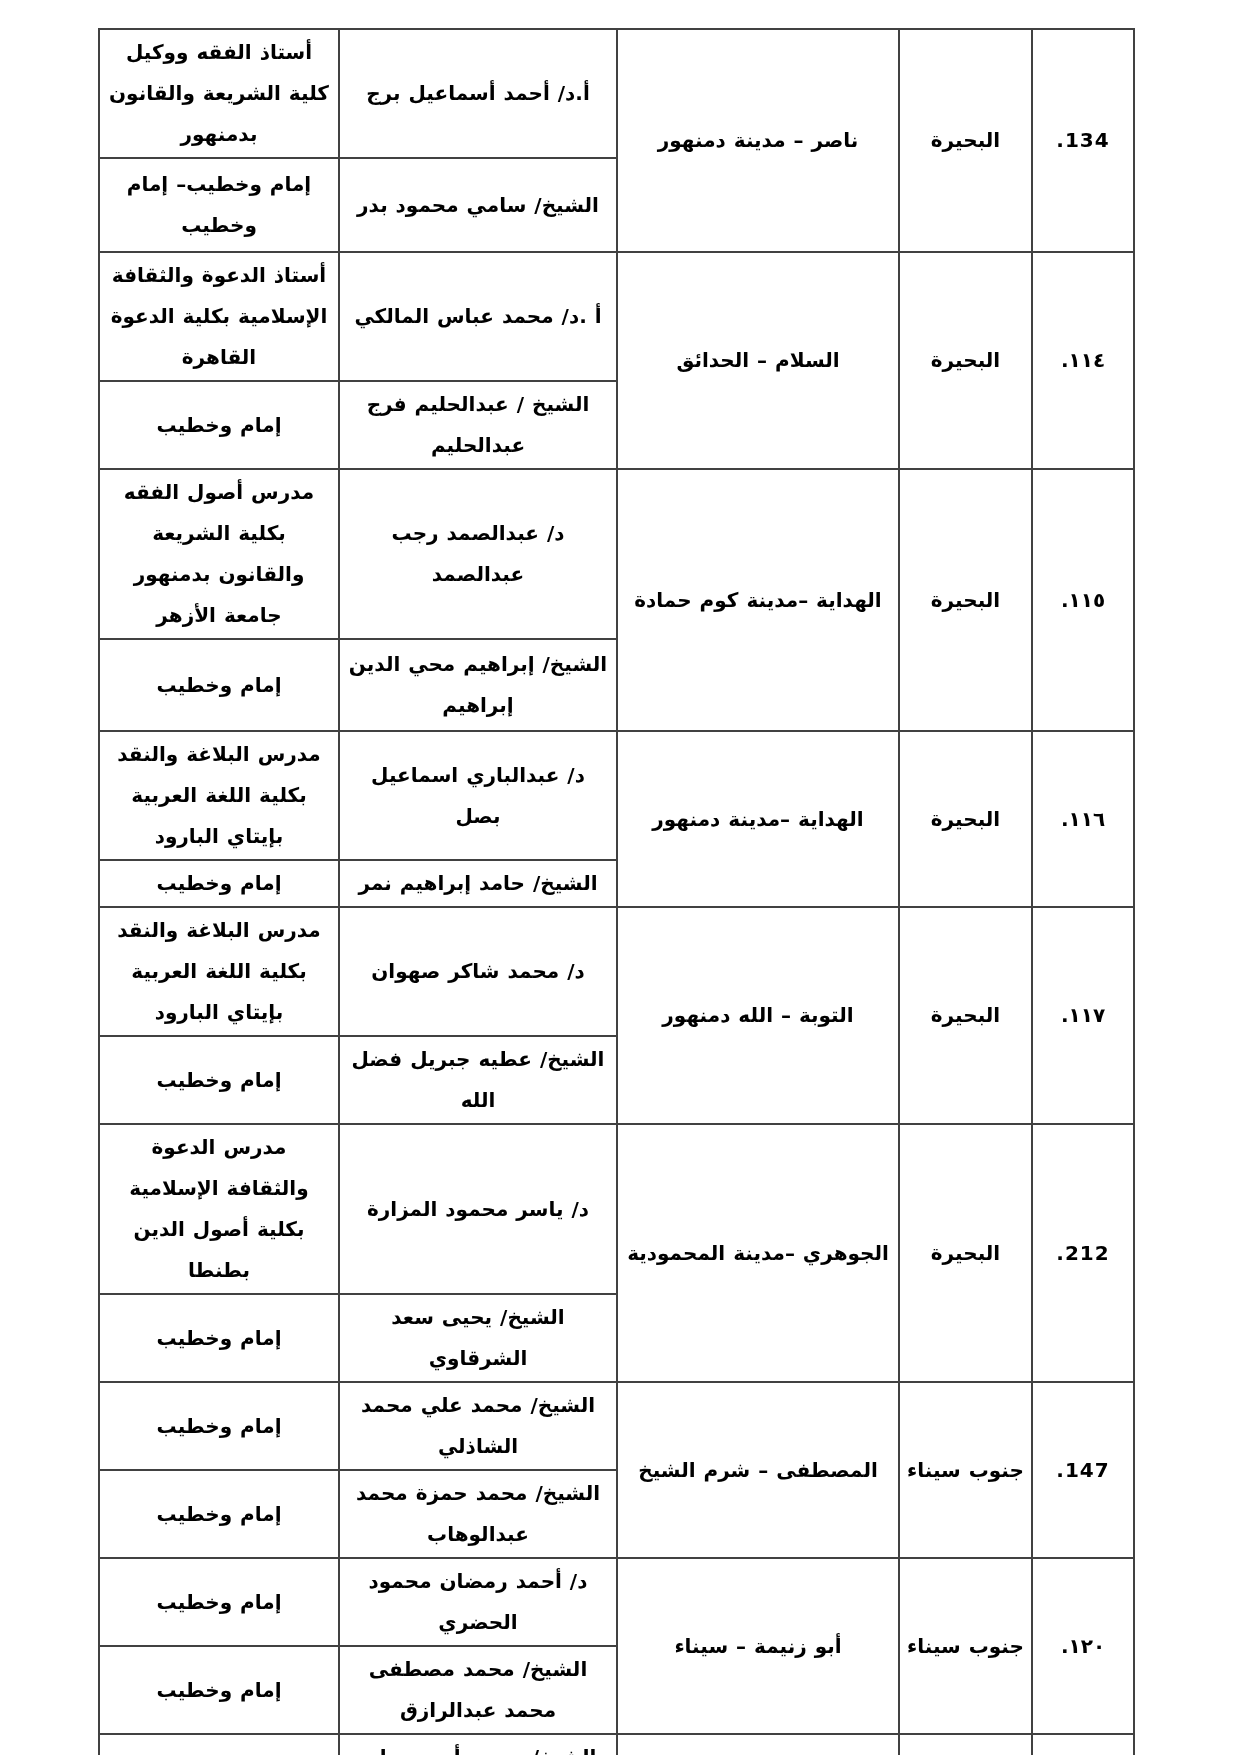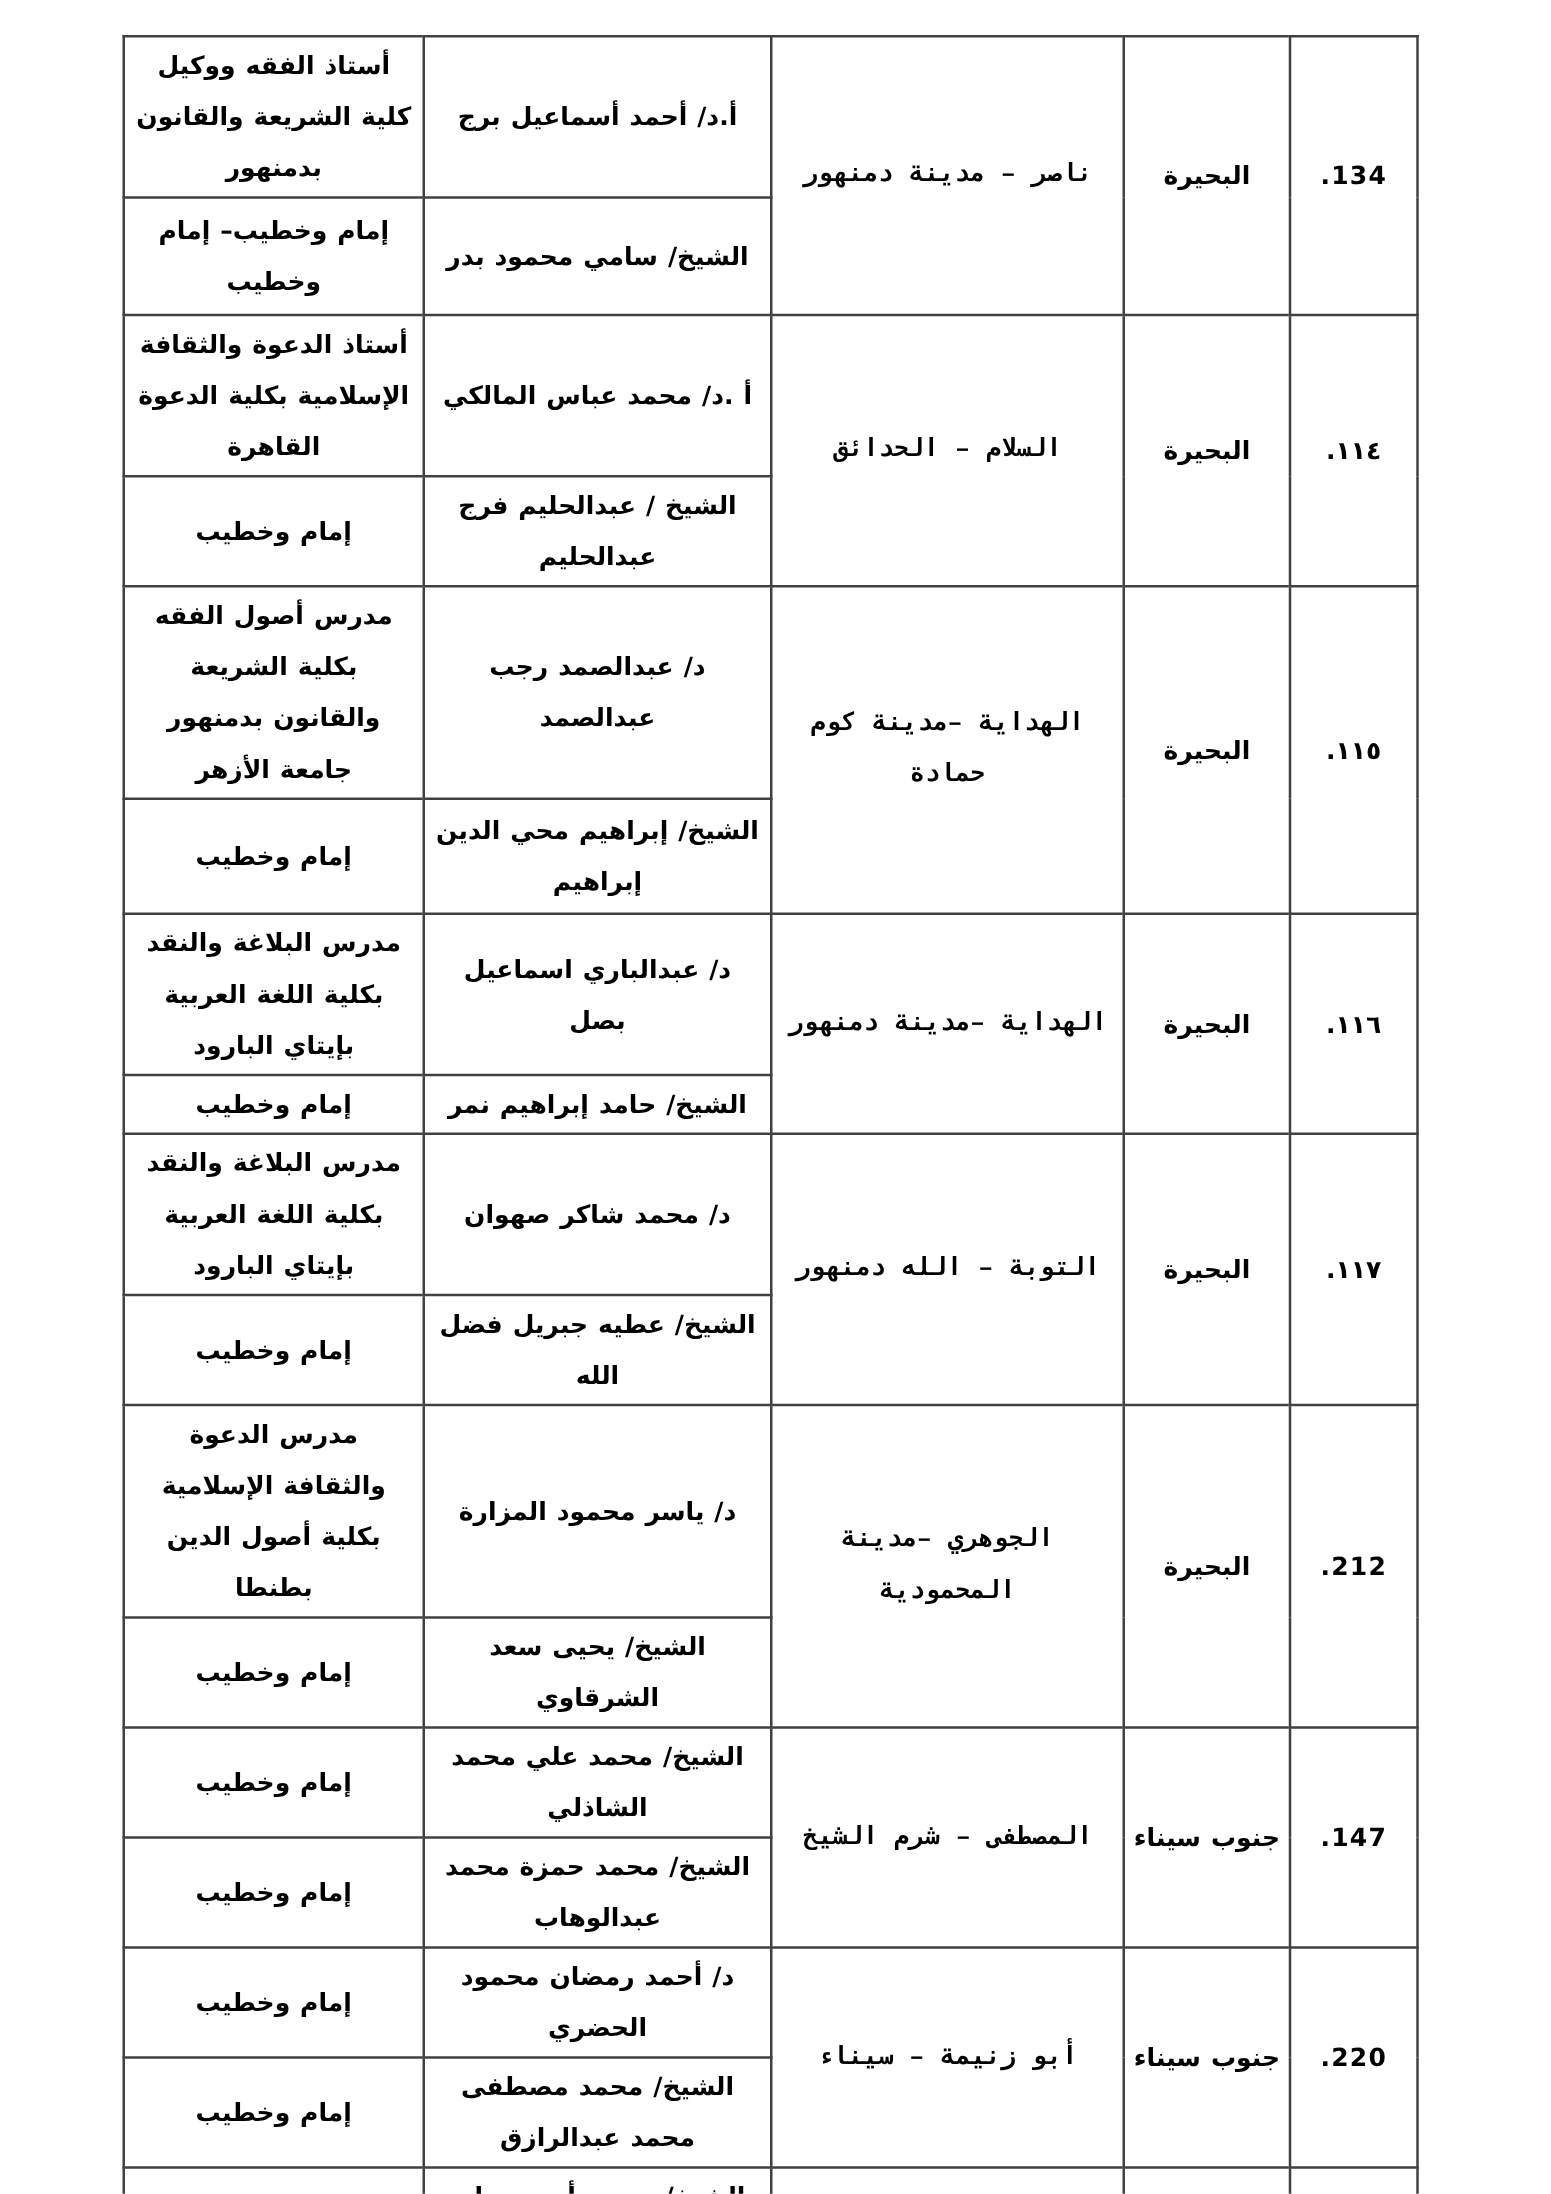--- a/index.html
+++ b/index.html
@@ -31,21 +31,21 @@
     line-height:2.05;
     word-spacing:1px;
     overflow:hidden;
   }
   td.c-num{
     font-weight:400;
     font-size:22px;
     letter-spacing:1px;
   }
   td.c-gov{font-size:20px;border-radius:11px;}
-  td.c-mosque{font-size:20px;font-family:Liberation Mono, monospace;}
+  td.c-mosque{font-size:20px;}
   td.c-name{font-size:20px;margin-top:14px;}
   td.c-pos{font-size:19px;line-height:2.15;}
 </style>
 </head>
 <body>
 
 <div class="sheet">
   <table class="imams">
     <colgroup>
       <col style="width:102px">
@@ -134,21 +134,21 @@
         <td class="c-mosque" rowspan="2">المصطفى – شرم الشيخ</td>
         <td class="c-name">الشيخ/ محمد علي محمد الشاذلي</td>
         <td class="c-pos">إمام وخطيب</td>
       </tr>
       <tr style="height:86px">
         <td class="c-name">الشيخ/ محمد حمزة محمد عبدالوهاب</td>
         <td class="c-pos">إمام وخطيب</td>
       </tr>
 
       <tr style="height:86px">
-        <td class="c-num" rowspan="2">220.</td>
+        <td class="c-num" rowspan="2">١٢٠.</td>
         <td class="c-gov" rowspan="2">جنوب سيناء</td>
         <td class="c-mosque" rowspan="2">أبو زنيمة – سيناء</td>
         <td class="c-name">د/ أحمد رمضان محمود الحضري</td>
         <td class="c-pos">إمام وخطيب</td>
       </tr>
       <tr style="height:86px">
         <td class="c-name">الشيخ/ محمد مصطفى محمد عبدالرازق</td>
         <td class="c-pos">إمام وخطيب</td>
       </tr>
 

